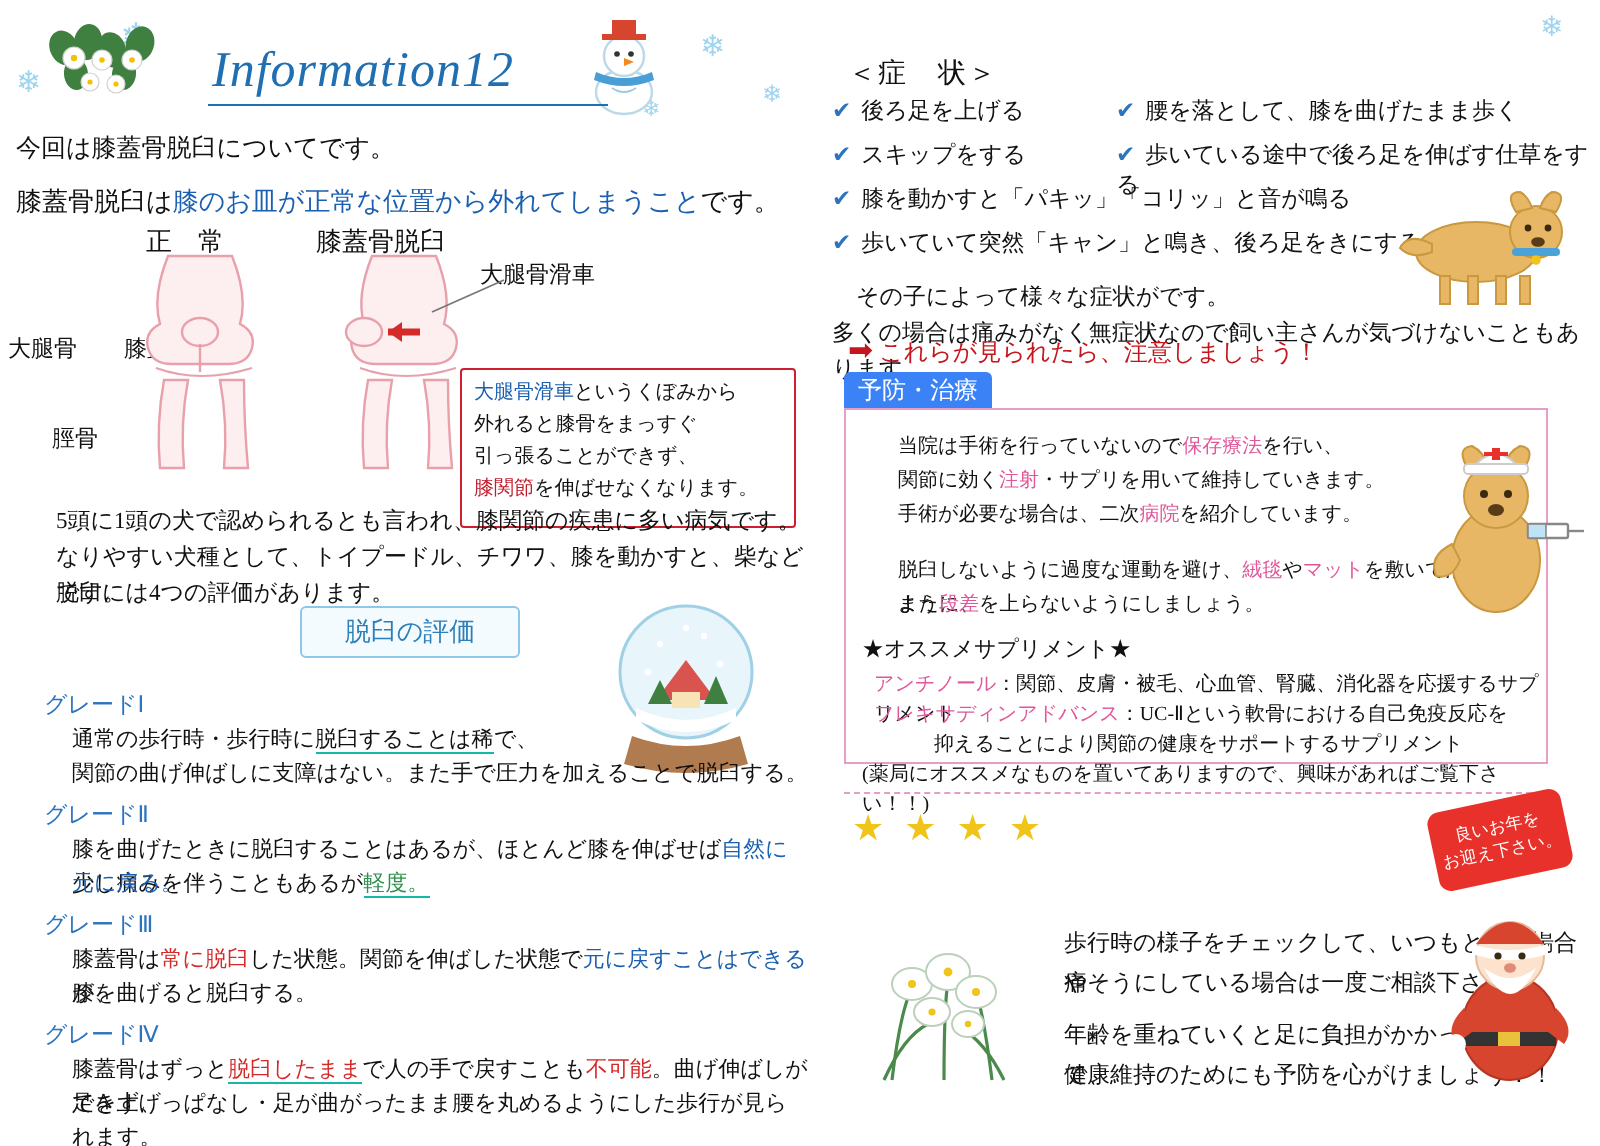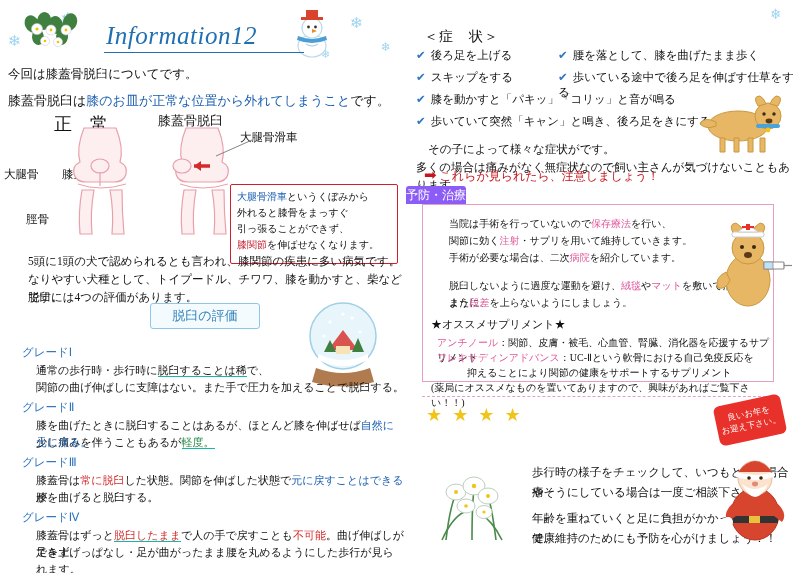--- a/index.html
+++ b/index.html
@@ -31,21 +31,21 @@
   .titleline{
     position:absolute;left:104px;top:52px;width:200px;height:1px;background:#1f6fb2;
   }
   .lead1{position:absolute;left:8px;top:66px;font-size:12.5px;color:#111;}
   .lead2{position:absolute;left:8px;top:92px;font-size:13px;color:#111;}
   .lead2 .blue{color:#1b60b0;}
 
   
   .diagram{position:absolute;left:0;top:112px;width:404px;height:125px;}
   .dgl{position:absolute;font-size:12px;color:#111;}
-  .lbl-normal{left:54px;top:0px;font-size:18px;}
+  .lbl-normal{left:73px;top:0px;font-size:13px;}
   .lbl-lux{left:158px;top:0px;font-size:13px;color:#111;}
   .lbl-femur-groove{left:240px;top:18px;font-size:11.5px;}
   .lbl-daitai{left:4px;top:55px;font-size:11.5px;}
   .lbl-shitsugai{left:62px;top:55px;font-size:11.5px;}
   .lbl-keikotsu{left:26px;top:100px;font-size:11.5px;}
   .bonesvg{position:absolute;left:0;top:0;}
 
   .redbox{
     position:absolute;left:230px;top:72px;width:168px;height:80px;
     border:1.5px solid #cf1f2e;border-radius:2px;
@@ -83,22 +83,22 @@
   .symlist{position:absolute;left:12px;top:48px;width:384px;}
   .symrow{position:relative;height:22px;font-size:11.5px;color:#111;}
   .chk{color:#2d74c0;margin-right:5px;font-family:"DejaVu Sans",sans-serif;}
   .sym-a{position:absolute;left:0px;}
   .sym-b{position:absolute;left:142px;}
   .symnote{position:absolute;left:24px;font-size:11.5px;line-height:18px;color:#111;}
   .arrowline{position:absolute;left:20px;top:166px;font-size:12px;color:#c4161c;}
   .arrowline .ar{color:#c4161c;font-family:"DejaVu Sans",sans-serif;font-size:15px;}
 
   .yobotab{
-    position:absolute;left:2px;top:186px;width:60px;height:18px;
-    background:#8b5cf6;color:#fff;font-size:12px;text-align:center;line-height:18px;
+    position:absolute;left:18px;top:186px;width:74px;height:18px;
+    background:#3b82f6;color:#fff;font-size:12px;text-align:center;line-height:18px;
     border-top-left-radius:3px;border-top-right-radius:3px;
   }
   .pinkbox{
     position:absolute;left:18px;top:204px;width:352px;height:178px;
     border:1.5px solid #e59fc6;background:#fff;box-sizing:border-box;
   }
   .pb-text{position:absolute;font-size:10px;line-height:17px;color:#111;}
   .pb-text .pk{color:#e0579a;}
   .supp-h{position:absolute;left:10px;top:96px;font-size:11px;color:#111;}
   .supp{position:absolute;left:14px;font-size:10px;line-height:15px;color:#111;}

